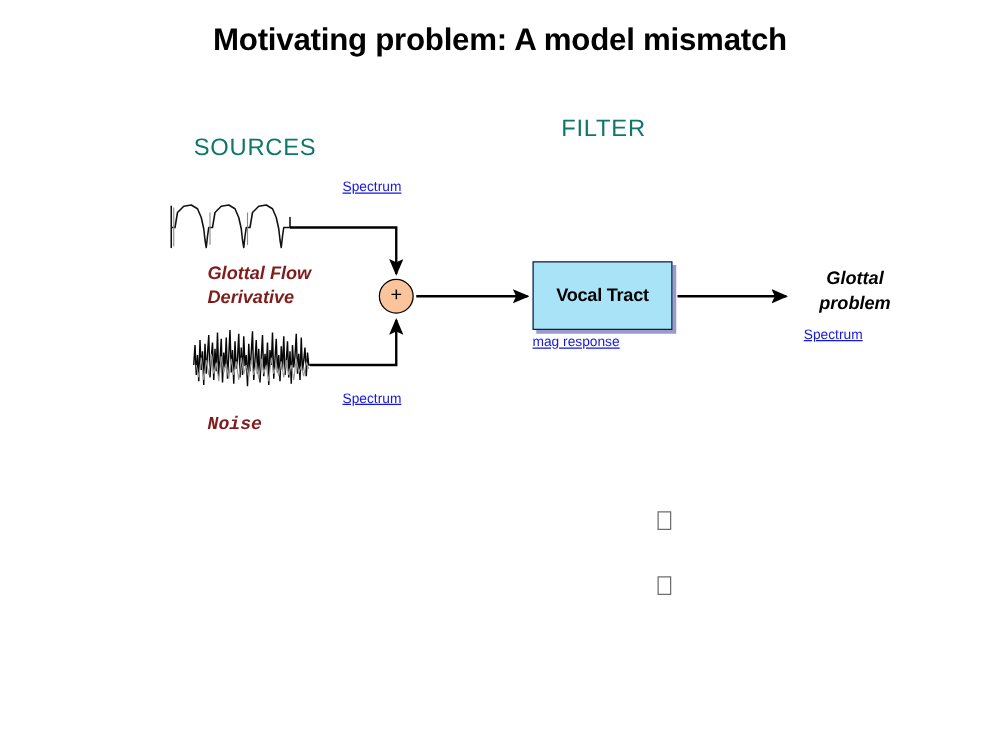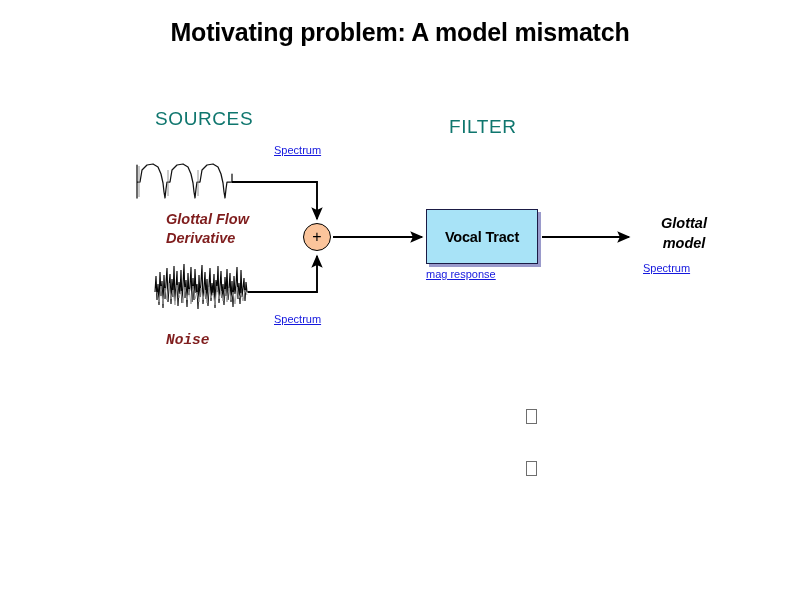--- a/index.html
+++ b/index.html
@@ -39,21 +39,21 @@
   .section-heading {
     position: absolute;
     font-family: "Liberation Sans", sans-serif;
     font-size: 19px;
     font-weight: normal;
     color: #0f766e;
     letter-spacing: 0.6px;
     white-space: nowrap;
   }
   #heading-sources { left: 155px; top: 108px; }
-  #heading-filter  { left: 449px; top: 116px; }
+  #heading-filter  { left: 449px; top: 93px; }
 
   
   .hyperlink {
     position: absolute;
     font-family: "Liberation Sans", sans-serif;
     font-size: 11px;
     color: #1518DE;
     text-decoration: underline;
     white-space: nowrap;
     cursor: pointer;
@@ -247,21 +247,21 @@
 
   <div id="caption-glottal" class="wave-caption">
     <div>Glottal Flow</div>
     <div>Derivative</div>
   </div>
 
   <div id="caption-noise" class="wave-caption">Noise</div>
 
   <div id="label-speech-signal">
     <div>Glottal</div>
-    <div>model</div>
+    <div>problem</div>
   </div>
 
   <div id="link-spectrum-glottal" class="hyperlink">Spectrum</div>
 
   <div id="link-spectrum-noise" class="hyperlink">Spectrum</div>
 
   <div id="link-mag-response" class="hyperlink">mag response</div>
 
   <div id="link-spectrum-speech" class="hyperlink">Spectrum</div>
 

